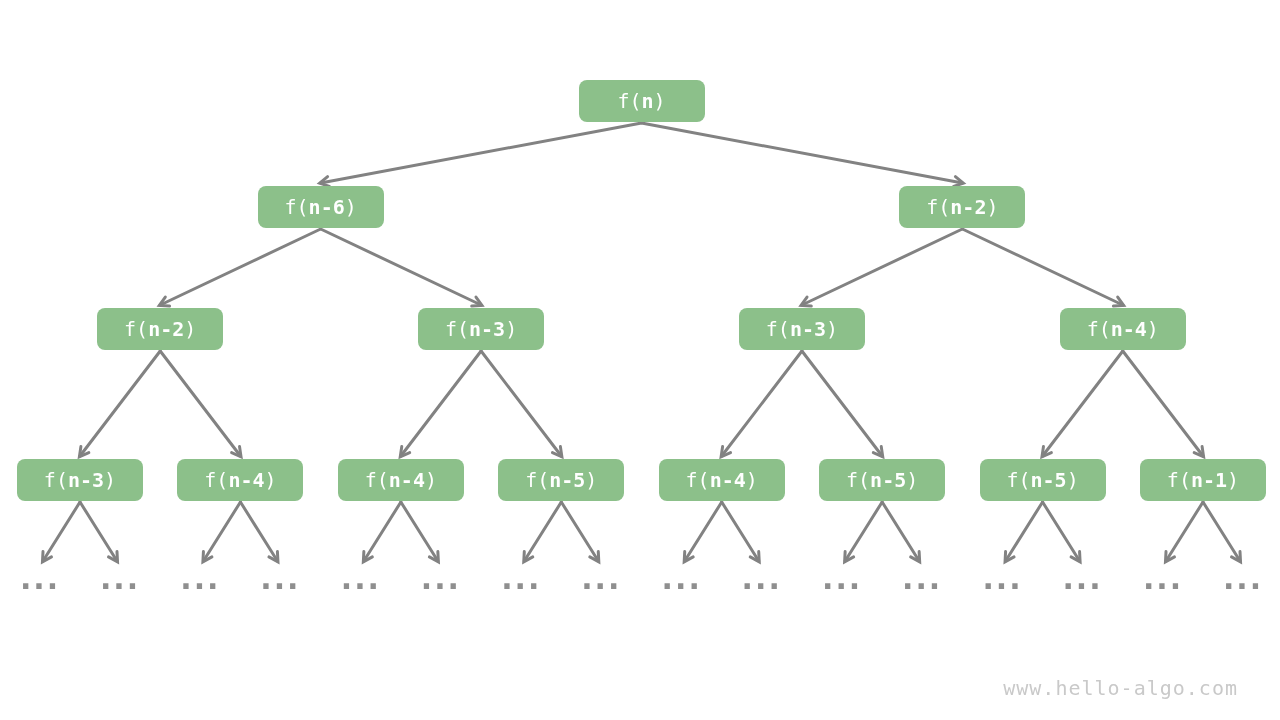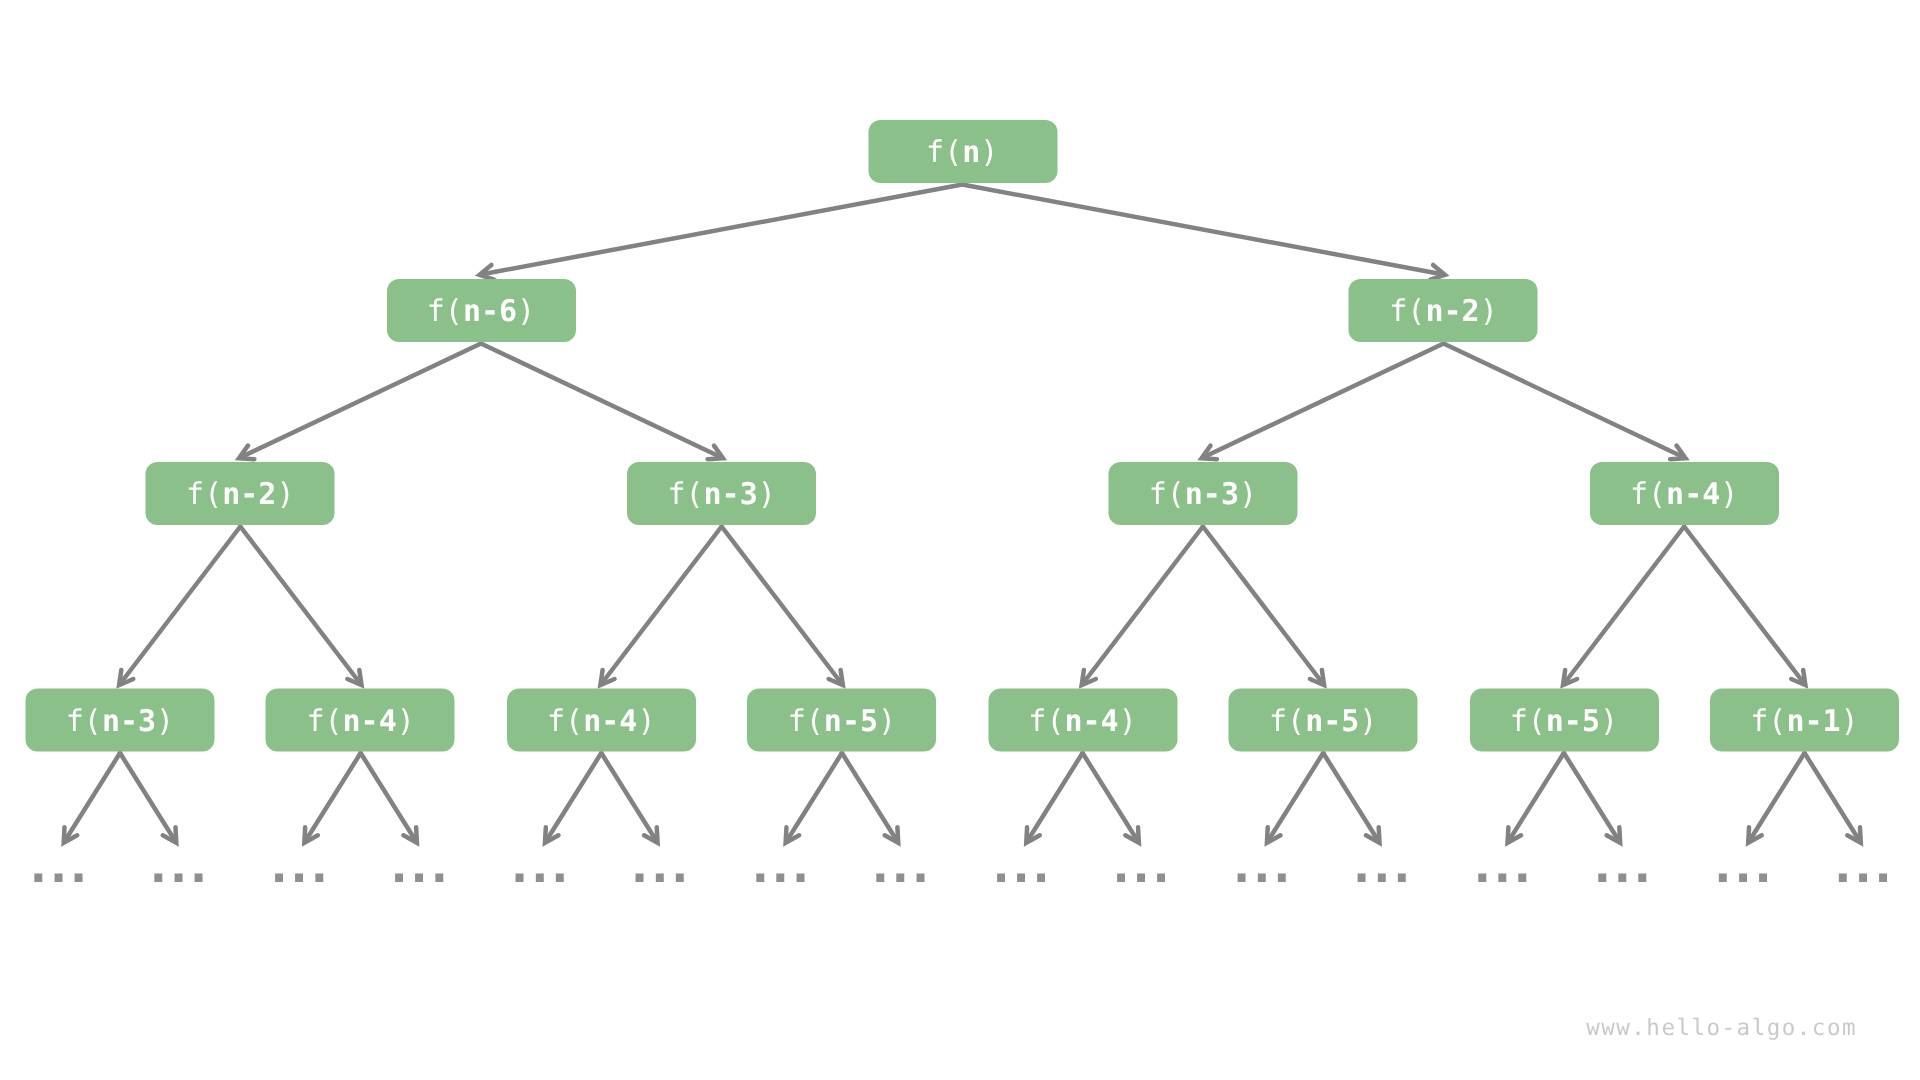--- a/index.html
+++ b/index.html
@@ -29,21 +29,21 @@
   }
   .node .b{font-weight:bold;}
   .dots{
     position:absolute;width:80px;height:20px;line-height:26px;
     text-align:center;overflow:visible;
     font-family:"DejaVu Sans", sans-serif;font-weight:bold;font-size:30px;
     letter-spacing:2px;color:var(--dot);
   }
   .watermark{
     position:absolute;right:42px;top:676px;
-    font-family:"DejaVu Sans Mono", monospace;font-size:15px;
+    font-family:"DejaVu Sans Mono", monospace;font-size:20px;
     letter-spacing:1px;color:var(--wm);
   }
 </style>
 </head>
 <body>
 
 <div class="canvas">
   <svg id="edges" width="1280" height="720">
     <defs>
       <marker id="ah" markerUnits="userSpaceOnUse" markerWidth="16" markerHeight="16" viewBox="0 0 16 16" refX="11" refY="8" orient="auto">

